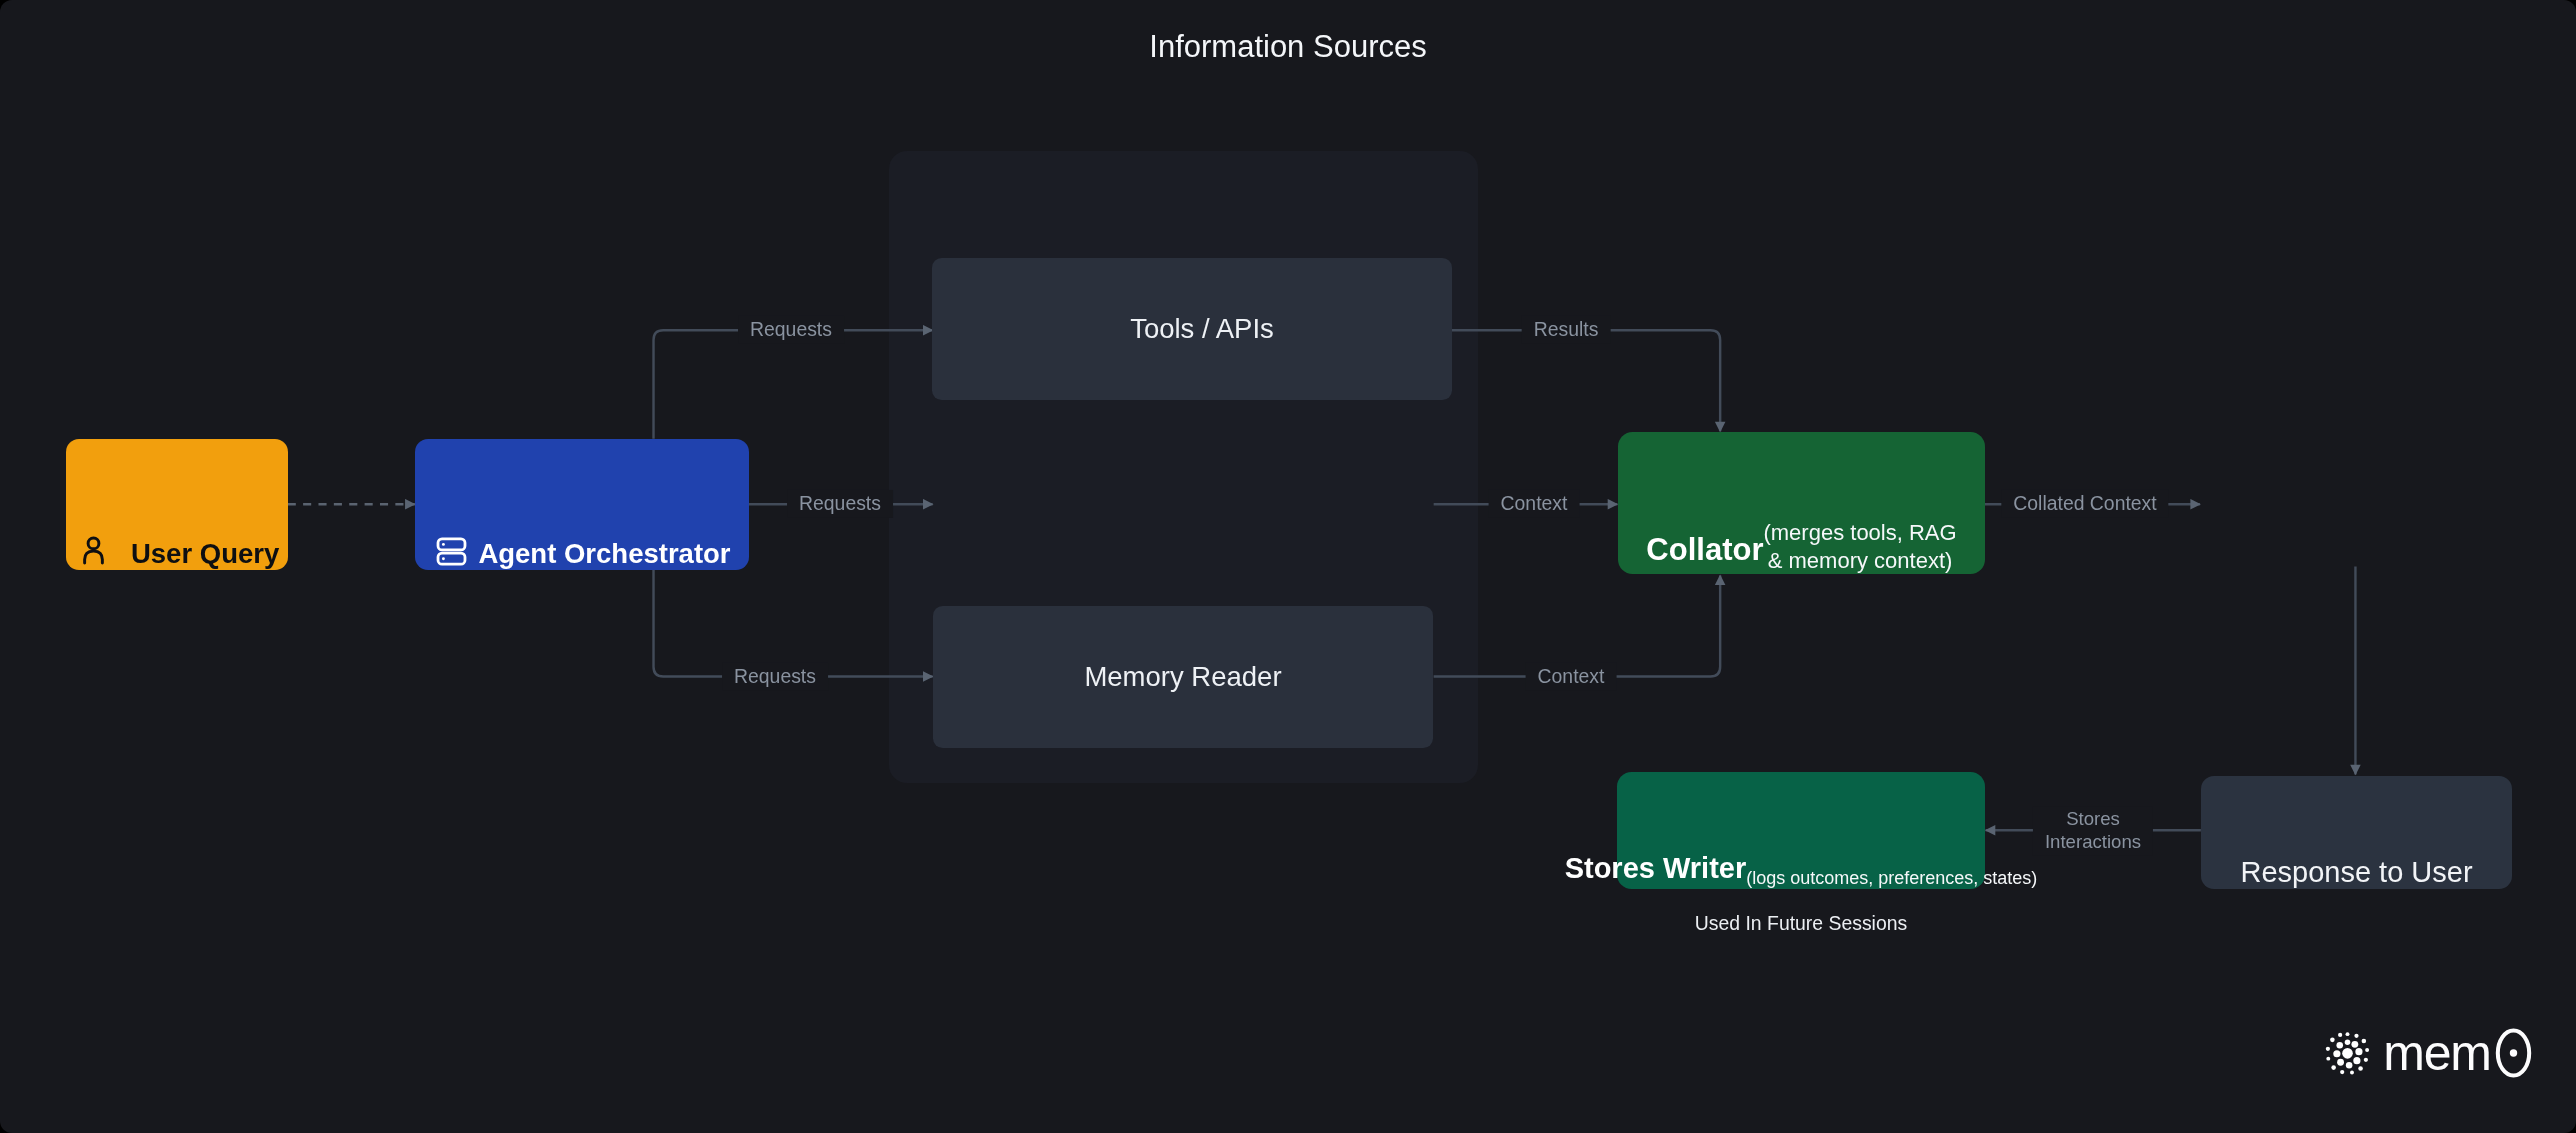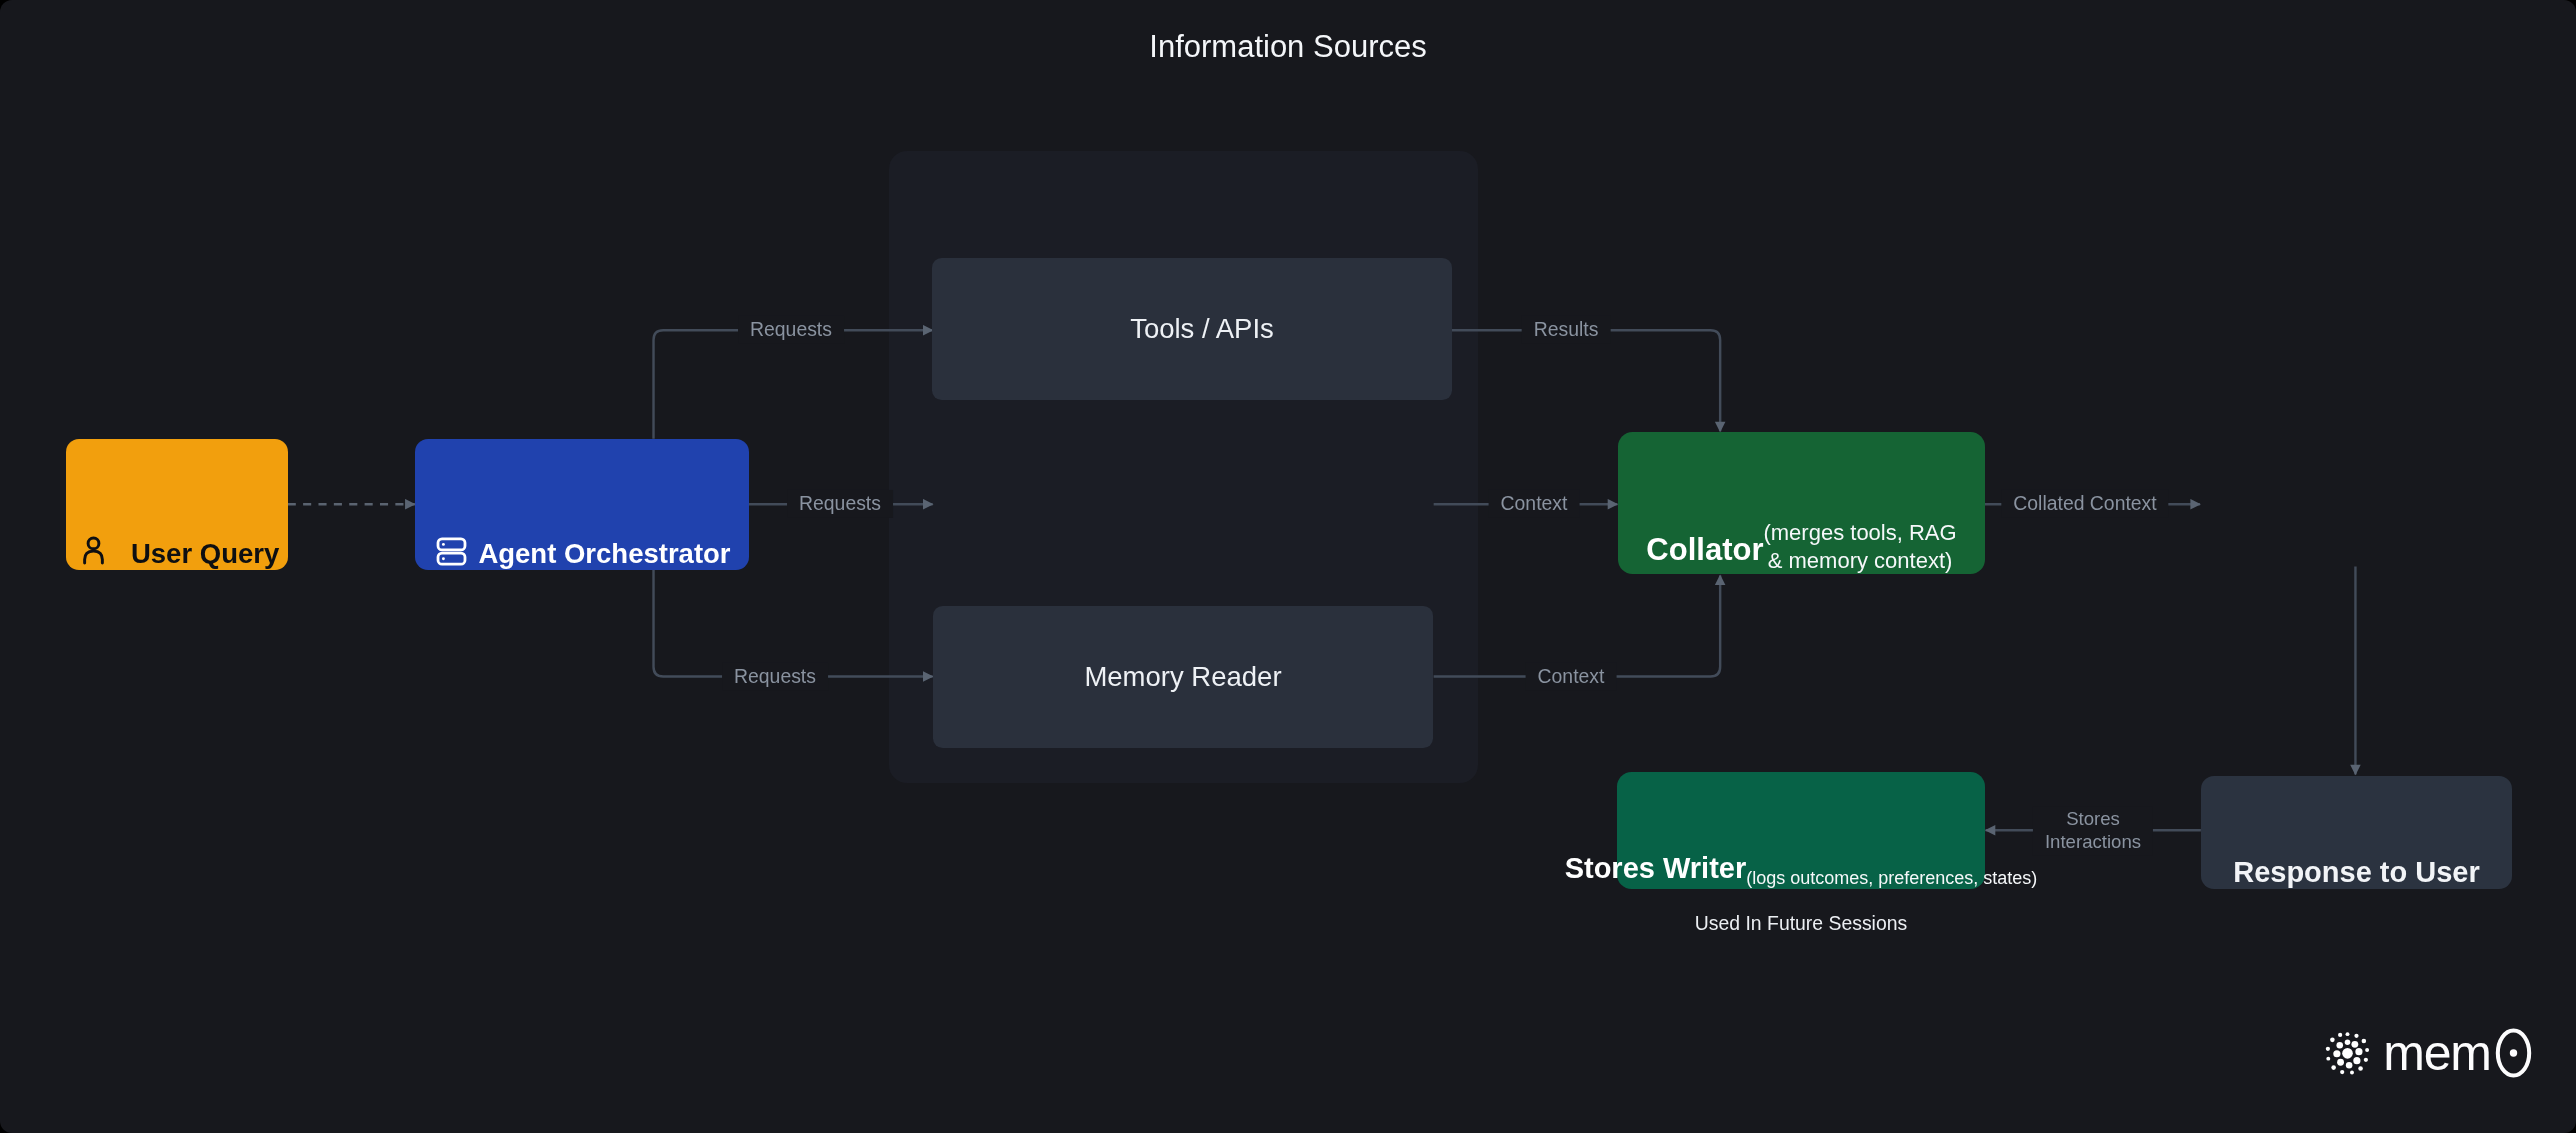--- a/index.html
+++ b/index.html
@@ -18,21 +18,21 @@
 
   
   .n-user{left:66px;top:439px;width:222px;height:131px;background:#F29F0D;border-radius:13px;gap:3.2px;}
   .n-user .title{color:#0E0F12;font-size:27.5px;font-weight:600;margin-left:16px;}
   .n-orch{left:415px;top:439px;width:334px;height:131px;background:#2042AE;border-radius:13px;gap:8px;}
   .n-orch .title{color:#FFFFFF;font-size:27.5px;font-weight:600;}
   .n-collator{left:1618px;top:432px;width:367px;height:142px;background:#156434;border-radius:14.6px;}
   .n-llm{left:2201px;top:432px;width:311px;height:134px;background:#156434;border-radius:14.6px;}
   .n-mwriter{left:1617px;top:772px;width:368px;height:117px;background:#076247;border-radius:14.6px;}
   .n-response{left:2201px;top:776px;width:311px;height:113px;background:#2B3340;border-radius:13px;}
-  .n-response .title{color:#F2F4F7;font-size:29px;font-weight:700;}
+  .n-response .title{color:#F2F4F7;font-size:29px;font-weight:400;}
   .g-title{color:#FFFFFF;font-size:31px;font-weight:600;margin-bottom:6.5px;white-space:nowrap;}
   .g-sub{color:#F6F8FA;font-size:22px;font-weight:400;line-height:1.25;text-align:center;white-space:nowrap;}
   .n-llm .g-title{font-size:32px;}
   .n-mwriter .g-title{font-size:29px;margin-bottom:4px;}
   .n-mwriter .g-sub{font-size:18px;}
 
   .caption{position:absolute;left:1617px;top:912px;width:368px;text-align:center;color:#ECEFF3;font-size:19.4px;font-weight:400;z-index:3;}
 
   
   .edges{position:absolute;left:0;top:0;width:2576px;height:1133px;z-index:2;}

